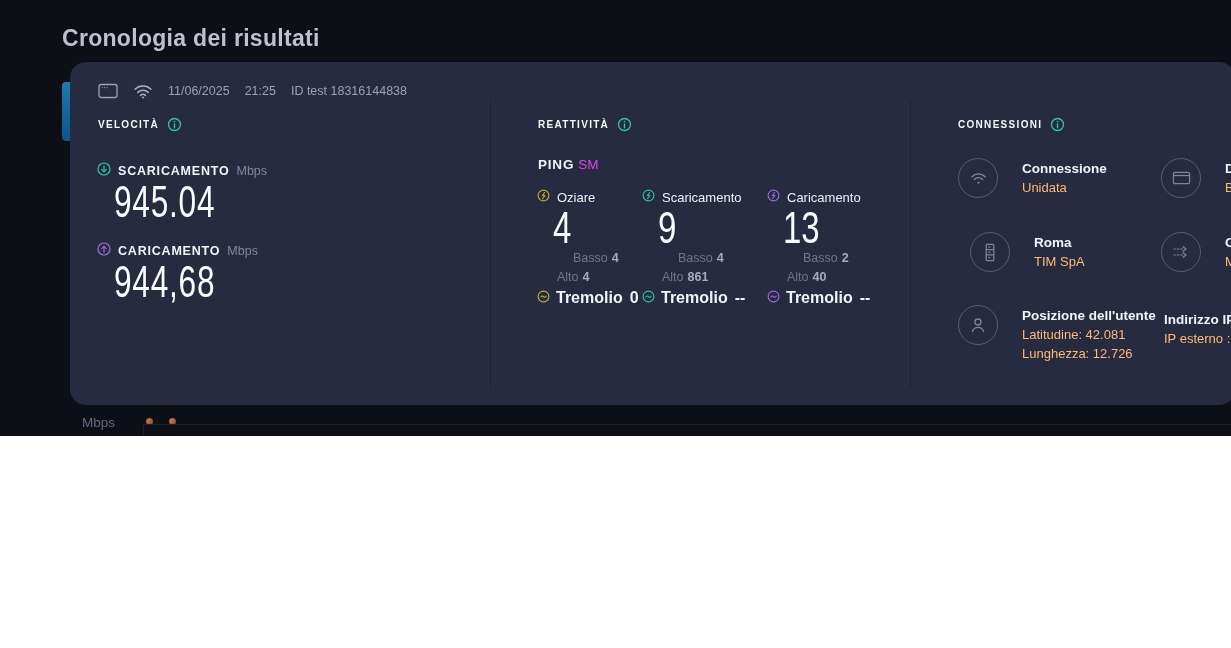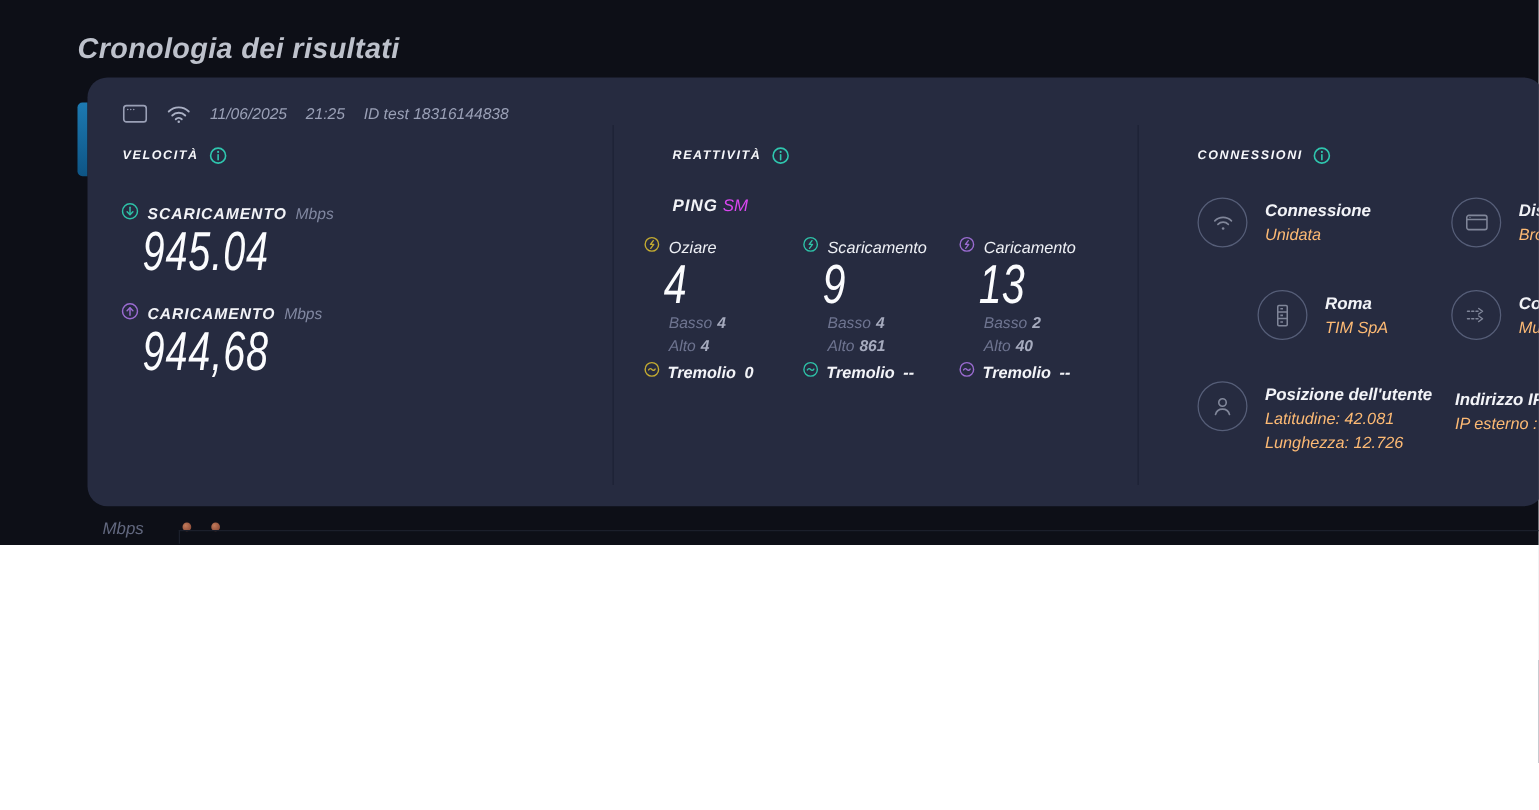--- a/index.html
+++ b/index.html
@@ -1,17 +1,17 @@
 <!DOCTYPE html>
 <html><head>
 <meta charset="utf-8">
 <style>
   * { margin:0; padding:0; box-sizing:border-box; }
   body { font-family:"Liberation Sans", sans-serif; background:#ffffff; }
-  .screen { position:relative; width:1231px; height:528px; background:#ffffff; overflow:hidden;font-style:italic; }
+  .screen { position:relative; width:1231px; height:528px; background:#ffffff; overflow:hidden; }
   .dark-bg { position:absolute; left:0; top:0; width:1231px; height:436px; background:#0d0f17; }
 
   .page-title { position:absolute; left:62px; top:25px; font-size:23px; font-weight:600;
                 color:#bdc1cb; letter-spacing:.3px; }
 
   .accent-bar { position:absolute; left:62px; top:82px; width:8px; height:59px;
                 background:linear-gradient(180deg,#1d7ab2,#0e5585); border-radius:4px 0 0 4px; }
 
   .card { position:absolute; left:70px; top:62px; width:1165px; height:343px;
           background:#262b40; border-radius:16px; }
@@ -37,28 +37,28 @@
   
   .ping-row { position:absolute; left:468px; top:95px; font-size:13.5px; }
   .ping-row .p { font-weight:700; color:#f2f3f7; letter-spacing:.8px; }
   .ping-row .u { color:#d946ef; margin-left:4px; }
   .ping-col { position:absolute; top:127px; width:115px; }
   .ping-head { display:flex; align-items:center; gap:7px; font-size:13px; color:#eef0f5; }
   .ping-value { position:absolute; left:16px; top:17px; font-size:44px; font-weight:300;
                 color:#fbfcfe; line-height:44px; transform:scaleX(.75); transform-origin:0 0; }
   .lh-row { position:absolute; left:20px; font-size:12.5px; color:#6e7490; }
   .lh-row .lh-val { color:#a6abbe; font-weight:700; margin-left:4px; }
-  .basso { top:62px; } .alto { top:81px; }
+  .basso { top:62px;margin-left:16px; } .alto { top:81px; }
   .trem-row { position:absolute; left:0; top:100px; display:flex; align-items:center; gap:6px;
-              font-size:13px; font-weight:700; color:#f2f3f7; }
+              font-size:16px; font-weight:700; color:#f2f3f7; }
   .trem-row .trem-val { margin-left:1px; }
   .c-yellow { color:#c3ab31; } .c-teal { color:#2ec1a7; } .c-purple { color:#9a6bd0; }
 
   
-  .con-item { position:absolute; display:flex; gap:14px;justify-content:space-between; }
+  .con-item { position:absolute; display:flex; gap:24px; }
   .con-circle { width:40px; height:40px; border-radius:50%; border:1.5px solid #565e78;
                 display:flex; align-items:center; justify-content:center; flex:0 0 auto; }
   .con-text { padding-top:1px; white-space:nowrap; }
   .con-title { font-size:13.5px; font-weight:600; color:#f2f3f7; line-height:19px; }
   .con-sub { font-size:13px; color:#fdba74; line-height:19px; }
 
   
   .chart-ylabel { position:absolute; left:82px; top:415px; font-size:13.5px; color:#62687f; }
   .chart-dot { position:absolute; width:7px; height:7px; border-radius:50%;
                background:radial-gradient(circle at 35% 35%, #c27a5a, #7e4030); }
@@ -148,21 +148,21 @@
           <line x1="7" y1="6.4" x2="7" y2="10" stroke-linecap="round"></line>
           <circle cx="7" cy="4.2" r="0.8" fill="#2fc6ae" stroke="none"></circle>
         </svg>
       </span>
     </div>
 
     <div class="ping-row">
       <span class="p">PING</span><span class="u">SM</span>
     </div>
 
-    <div class="ping-col" style="left:445px;">
+    <div class="ping-col" style="left:467px;">
       <div class="ping-head">
         <span class="c-yellow">
           <svg width="13" height="13" viewBox="0 0 14 14" fill="none" stroke="currentColor" stroke-width="1.2">
             <circle cx="7" cy="7" r="5.8"></circle>
             <path d="M8.2 3.8 L5.8 7 h2.8 L6 10.4" stroke-linecap="round" stroke-linejoin="round"></path>
           </svg>
         </span>
         <span>Oziare</span>
       </div>
       <div class="ping-value">4</div>
@@ -262,21 +262,21 @@
           <line x1="1.5" y1="5.4" x2="18.5" y2="5.4"></line>
           <circle cx="4.2" cy="3.7" r="0.5" fill="#808699" stroke="none"></circle>
         </svg>
       </div>
       <div class="con-text">
         <div class="con-title">Dispositivo</div>
         <div class="con-sub">Browser</div>
       </div>
     </div>
 
-    <div class="con-item" style="left:936px; top:170px;">
+    <div class="con-item" style="left:900px; top:170px;">
       <div class="con-circle">
         <svg width="16" height="19" viewBox="0 0 16 20" fill="none" stroke="#808699" stroke-width="1.3">
           <rect x="4" y="1.5" width="8" height="17" rx="1"></rect>
           <line x1="4" y1="7" x2="12" y2="7"></line>
           <line x1="4" y1="12.5" x2="12" y2="12.5"></line>
           <line x1="6.2" y1="4.2" x2="8.4" y2="4.2"></line>
           <line x1="6.2" y1="9.8" x2="8.4" y2="9.8"></line>
           <line x1="6.2" y1="15.4" x2="8.4" y2="15.4"></line>
         </svg>
       </div>

